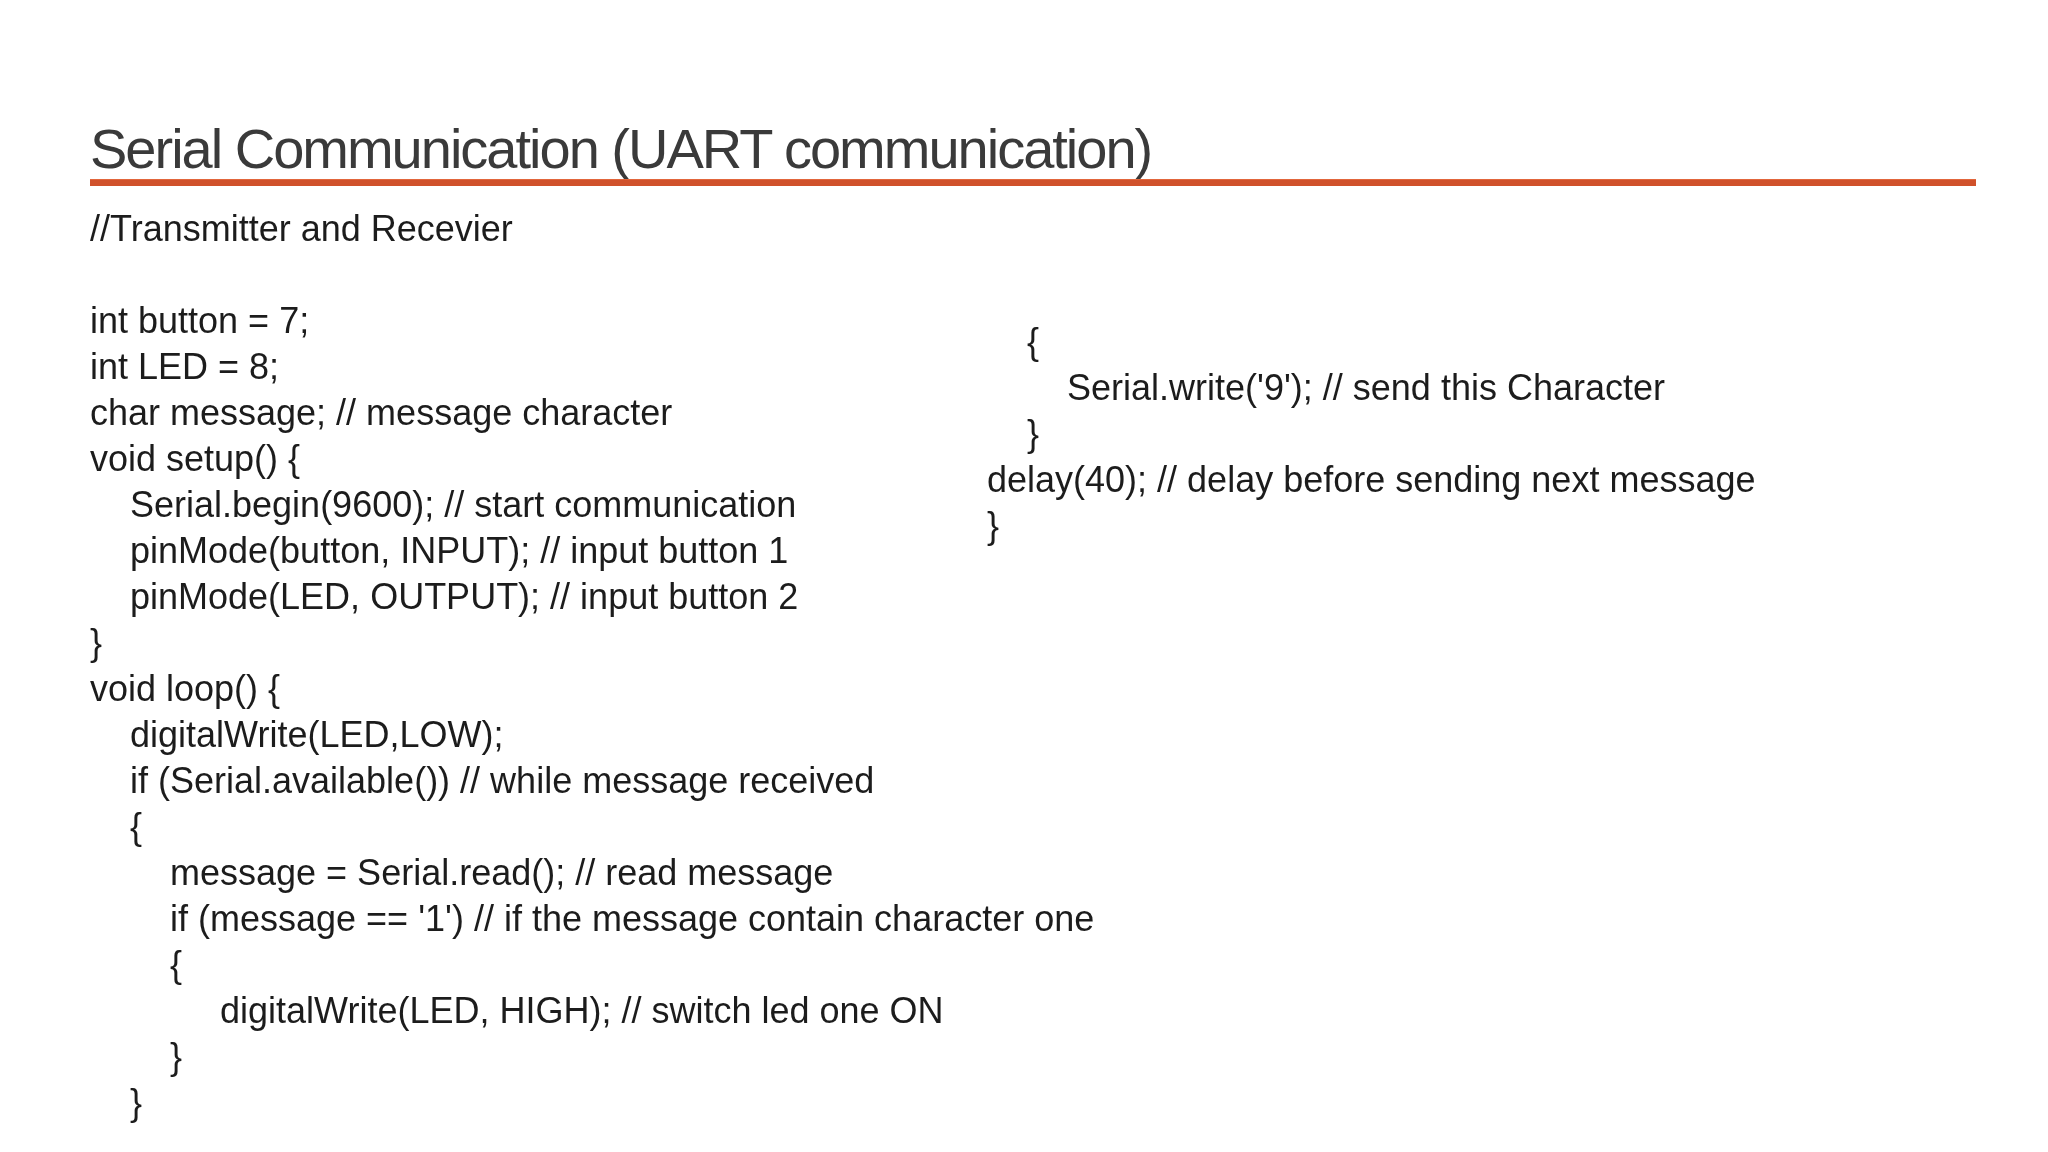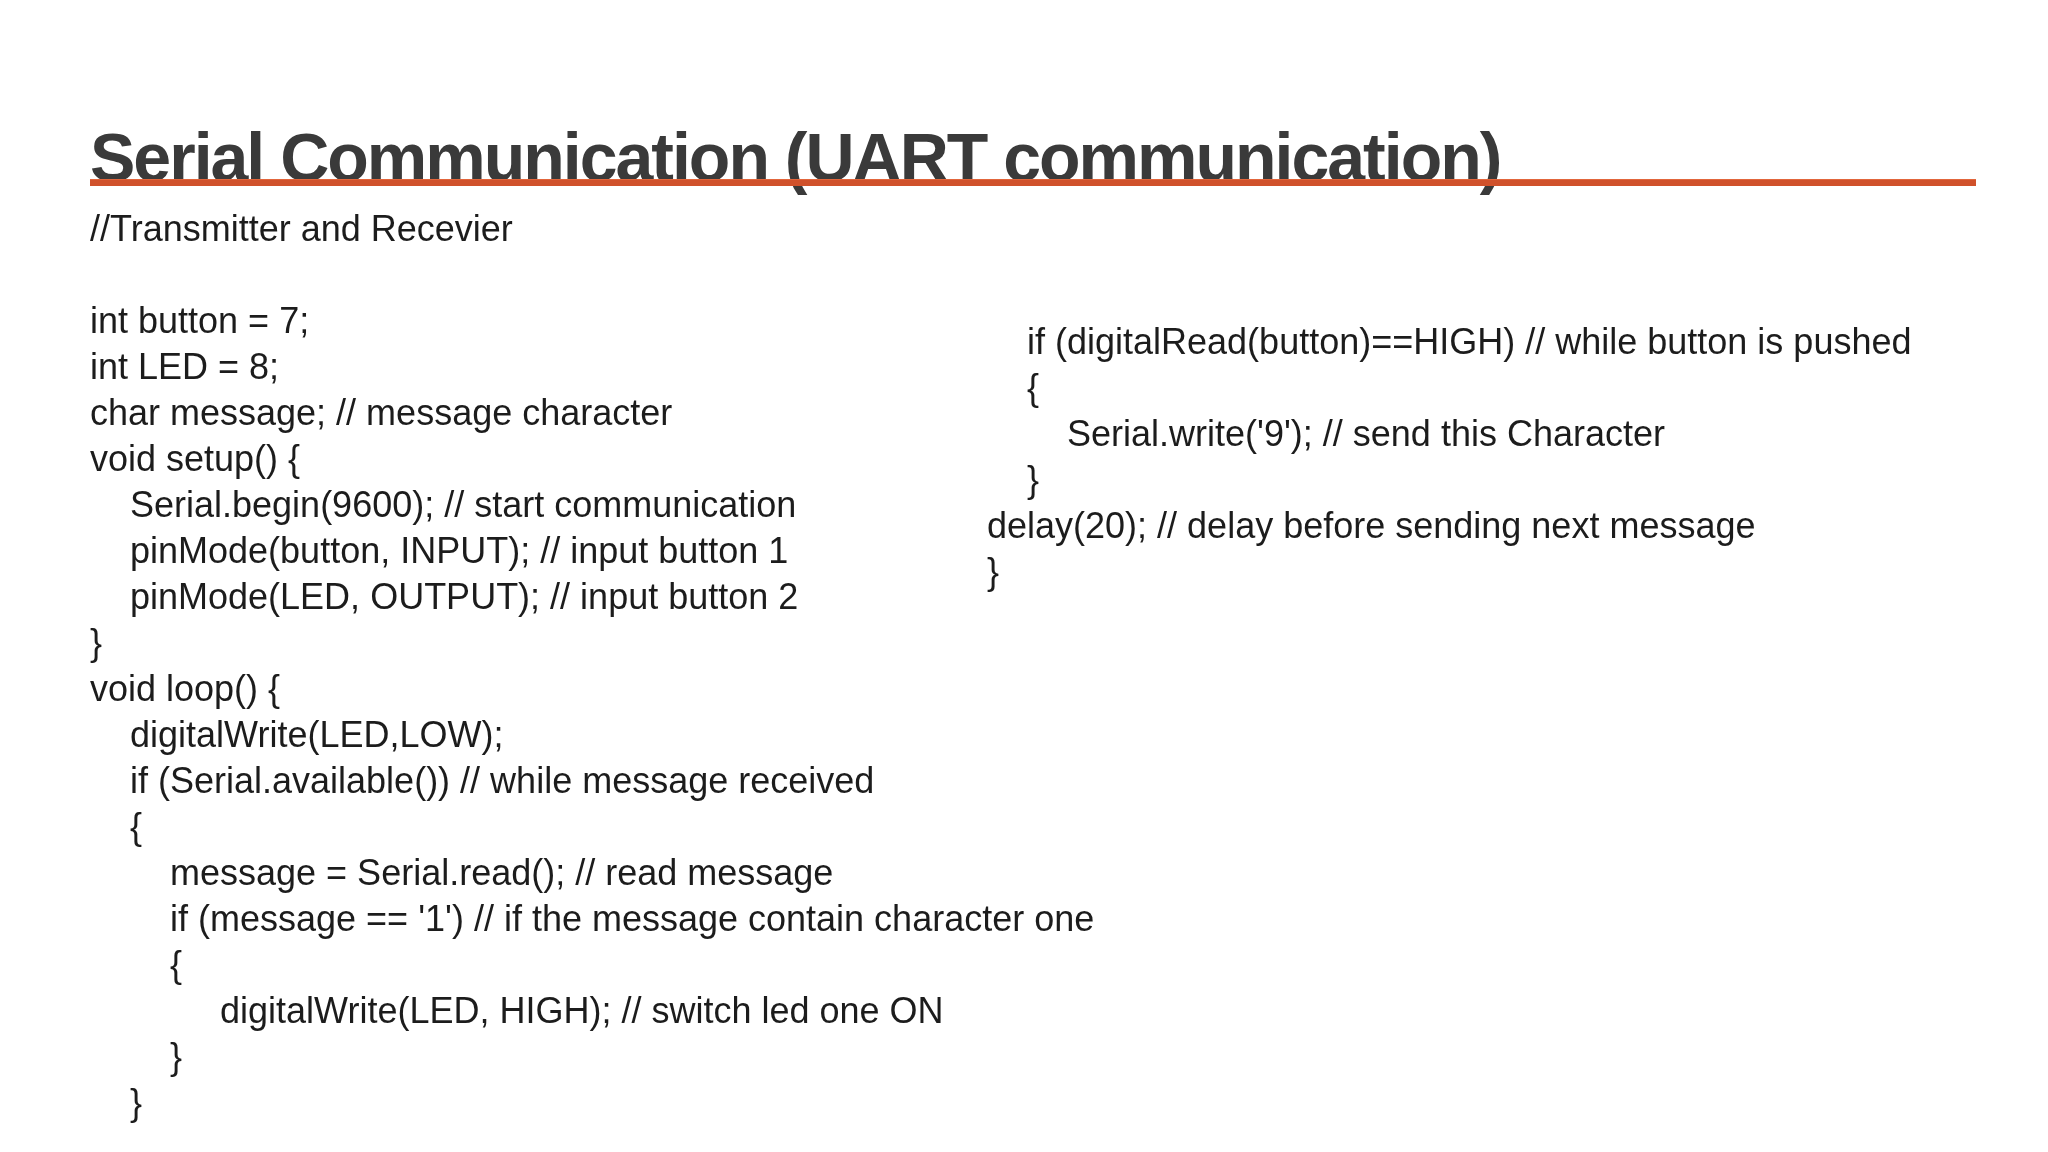--- a/index.html
+++ b/index.html
@@ -12,23 +12,23 @@
     width: 2048px;
     height: 1152px;
     background: var(--slide-bg, #ffffff);
     font-family: "Liberation Sans", sans-serif;
     overflow: hidden;
   }
   .slide-title {
     position: absolute;
     left: 90px;
     top: 76px;
-    font-size: 68px;
+    font-size: 56px;
     line-height: 70px;
-    font-weight: 700;
+    font-weight: 400;
     letter-spacing: -2px;
     color: var(--title-color, #3a3a3a);
     white-space: nowrap;
     text-align: center;
   }
   .title-divider {
     position: absolute;
     left: 90px;
     top: 179px;
     width: 1886px;
@@ -60,15 +60,15 @@
 <body>
 
 <div class="slide" style="--slide-bg: #ffffff; --title-color: #3a3a3a; --divider-color: #d0512b; --text-color: #1c1c1c;">
 
   <h1 class="slide-title">Serial Communication (UART communication)</h1>
 
   <div class="title-divider"></div>
 
   <div class="code-block code-left"><div class="code-line">//Transmitter and Recevier</div><div class="code-line"></div><div class="code-line">int button = 7;</div><div class="code-line">int LED = 8;</div><div class="code-line">char message; // message character</div><div class="code-line">void setup() {</div><div class="code-line">    Serial.begin(9600); // start communication</div><div class="code-line">    pinMode(button, INPUT); // input button 1</div><div class="code-line">    pinMode(LED, OUTPUT); // input button 2</div><div class="code-line">}</div><div class="code-line">void loop() {</div><div class="code-line">    digitalWrite(LED,LOW);</div><div class="code-line">    if (Serial.available()) // while message received</div><div class="code-line">    {</div><div class="code-line">        message = Serial.read(); // read message</div><div class="code-line">        if (message == '1') // if the message contain character one</div><div class="code-line">        {</div><div class="code-line">             digitalWrite(LED, HIGH); // switch led one ON</div><div class="code-line">        }</div><div class="code-line">    }</div></div>
 
-  <div class="code-block code-right"><div class="code-line">    if (digitalRead(button)==HIGH) // while button is pushed</div><div class="code-line">    {</div><div class="code-line">        Serial.write('9'); // send this Character</div><div class="code-line">    }</div><div class="code-line">delay(20); // delay before sending next message</div><div class="code-line">}</div></div>
+  <div class="code-block code-right"><div class="code-line">    {</div><div class="code-line">        Serial.write('9'); // send this Character</div><div class="code-line">    }</div><div class="code-line">delay(40); // delay before sending next message</div><div class="code-line">}</div></div>
 
 </div>
 
 </body></html>

